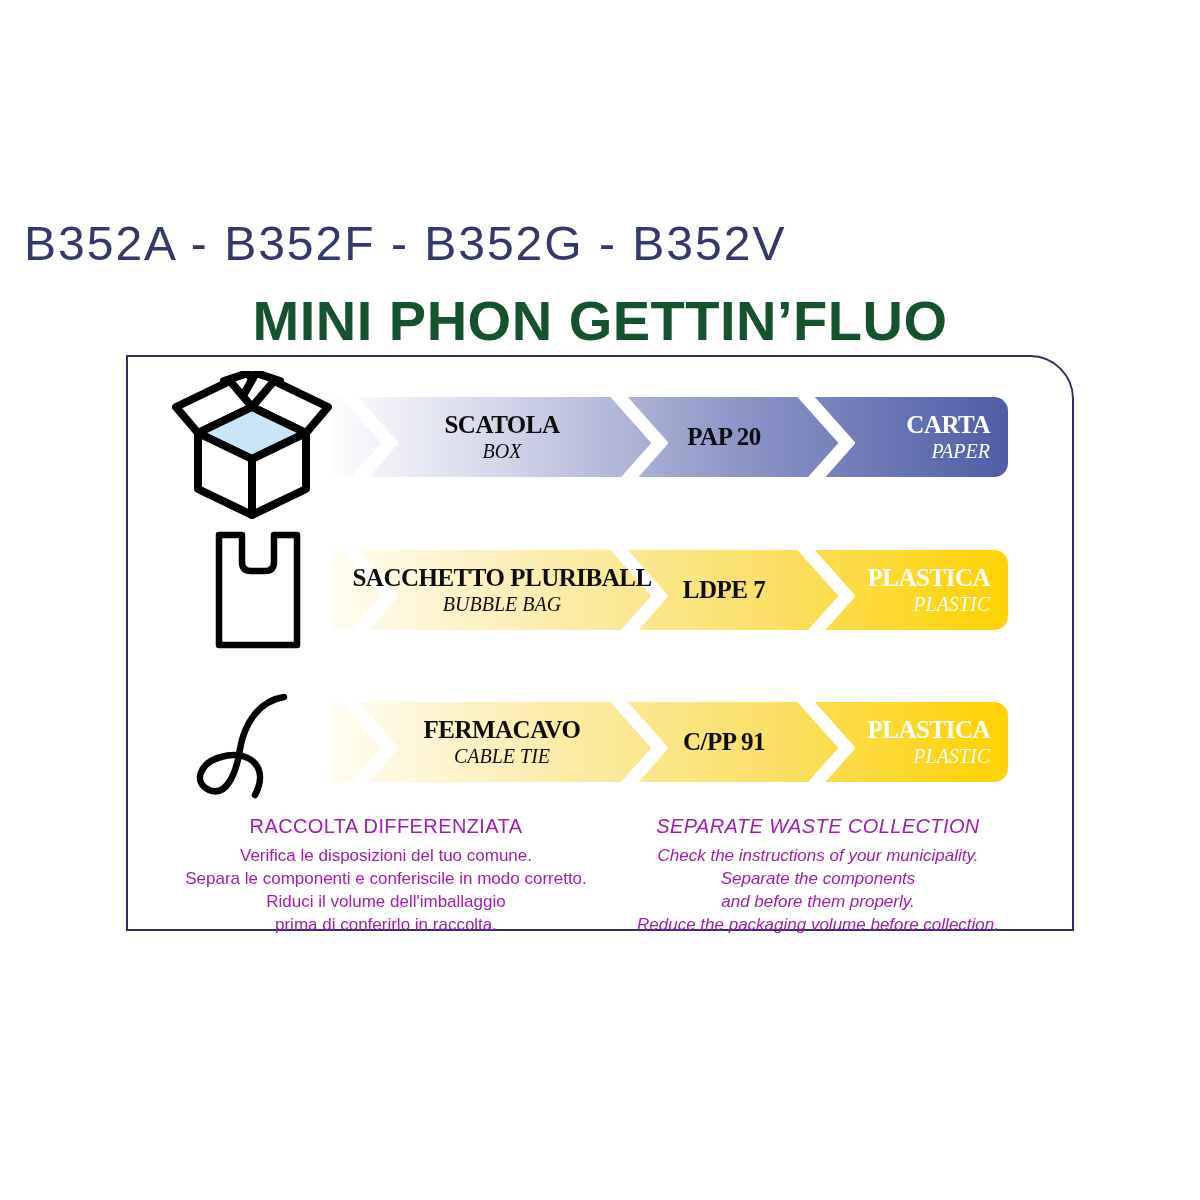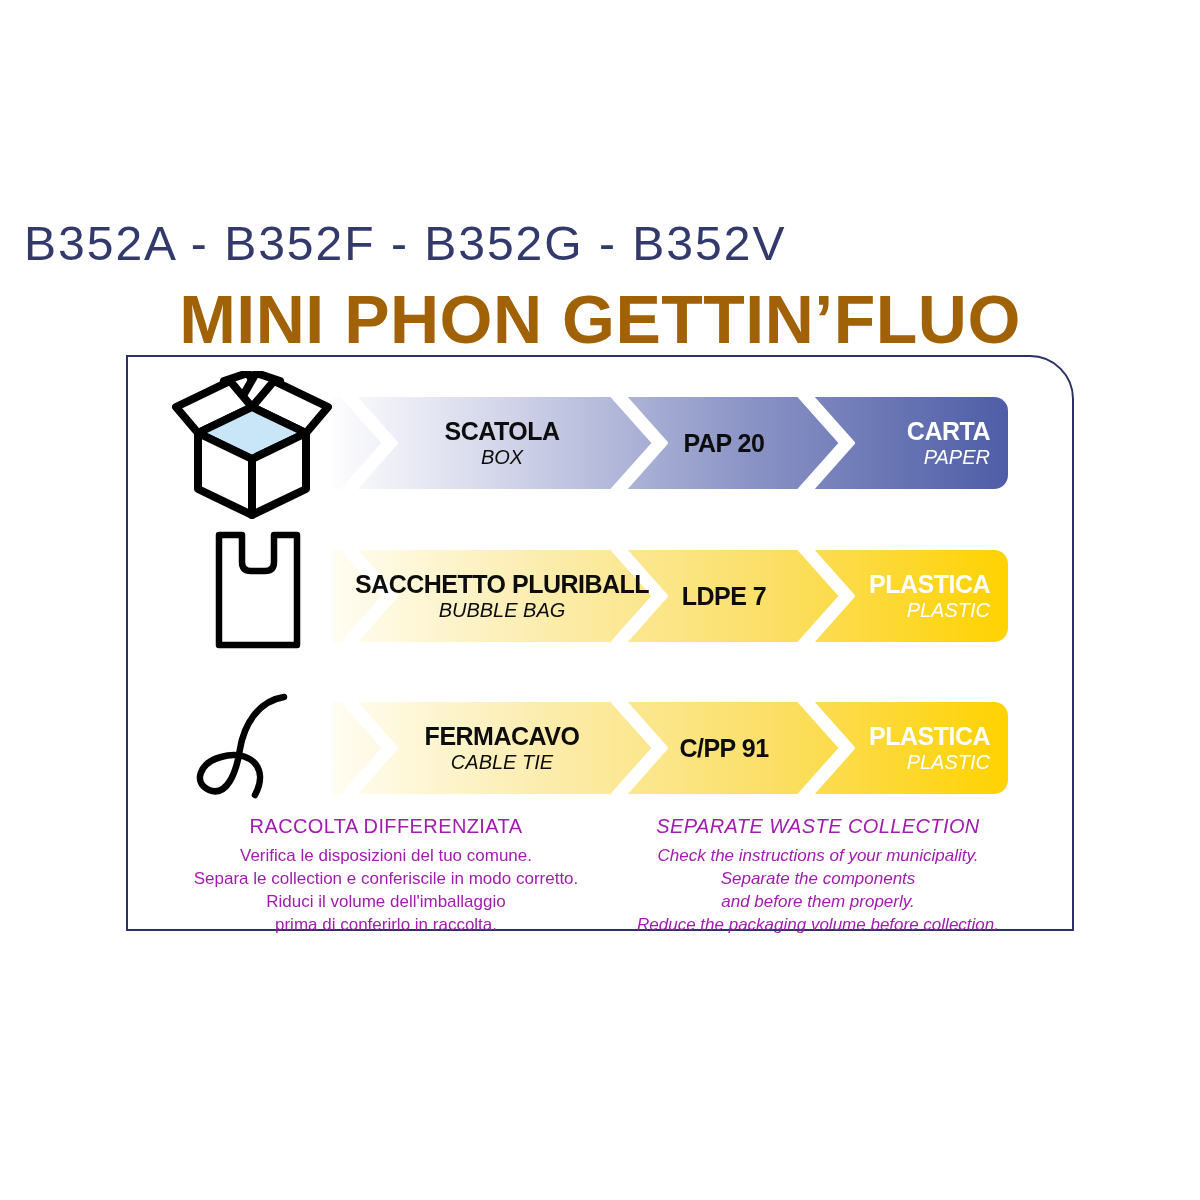--- a/index.html
+++ b/index.html
@@ -2,34 +2,34 @@
 <html><head>
 <meta charset="utf-8">
 <style>
   html,body{margin:0;padding:0;background:#ffffff;}
   .page{position:relative;width:1200px;height:1200px;background:#ffffff;
         font-family:"Liberation Sans",sans-serif;overflow:hidden;}
 
   
   .models{position:absolute;top:216px;left:0;width:100%;text-align:left;
           font-size:48px;font-weight:100;letter-spacing:2px;color:#333a6b;padding-left:24px;}
-  .product{position:absolute;top:280px;left:0;width:100%;text-align:center;
-           font-size:68px;font-weight:800;letter-spacing:0.5px;color:#a16207;}
+  .product{position:absolute;top:288px;left:0;width:100%;text-align:center;
+           font-size:56px;font-weight:800;letter-spacing:0.5px;color:#14532d;}
 
   
   .panel{position:absolute;left:126px;top:355px;width:944px;height:572px;
          border:2px solid #2b3164;border-top-right-radius:44px;background:#fff;}
 
   .row-icon{position:absolute;}
   .icon-box{left:44px;top:14px;}
   .icon-bag{left:84px;top:172px;}
   .icon-cable{left:66px;top:332px;}
 
-  .band{position:absolute;left:204px;width:676px;height:92px;
-        border-radius:2px 14px 14px 2px;overflow:hidden;}
+  .band{position:absolute;left:204px;width:676px;height:80px;
+        border-radius:2px 14px 14px 2px;overflow:hidden;font-family:Liberation Serif, serif;}
   .band.blue{background:linear-gradient(90deg,#fdfdfe 0%,#d3d6ea 25%,#8d96c7 60%,#4e5da6 100%);}
   .band.yellow{background:linear-gradient(90deg,#fffdf2 0%,#fcedb0 30%,#fbdf66 65%,#ffd200 100%);}
   .band-1{top:40px;} .band-2{top:193px;} .band-3{top:345px;}
 
   .chev{position:absolute;top:0;}
   .chev-1{left:2px;} .chev-2{left:272px;} .chev-3{left:459px;}
 
   .seg{position:absolute;top:0;height:100%;display:flex;flex-direction:column;
        justify-content:center;align-items:center;text-align:center;white-space:nowrap;}
   .seg-1{left:58px;width:224px;} .seg-2{left:322px;width:140px;} .seg-3{left:498px;width:160px;align-items:flex-end;}
@@ -142,21 +142,21 @@
       </div>
       <div class="seg seg-3 light">
         <div class="main">PLASTICA</div>
         <div class="sub">PLASTIC</div>
       </div>
     </div>
 
     <div class="notes notes-it">
       <div class="ntitle">RACCOLTA DIFFERENZIATA</div>
       <div class="nline">Verifica le disposizioni del tuo comune.</div>
-      <div class="nline">Separa le collection e conferiscile in modo corretto.</div>
+      <div class="nline">Separa le componenti e conferiscile in modo corretto.</div>
       <div class="nline">Riduci il volume dell'imballaggio</div>
       <div class="nline">prima di conferirlo in raccolta.</div>
     </div>
 
     <div class="notes notes-en">
       <div class="ntitle">SEPARATE WASTE COLLECTION</div>
       <div class="nline">Check the instructions of your municipality.</div>
       <div class="nline">Separate the components</div>
       <div class="nline">and before them properly.</div>
       <div class="nline">Reduce the packaging volume before collection.</div>

